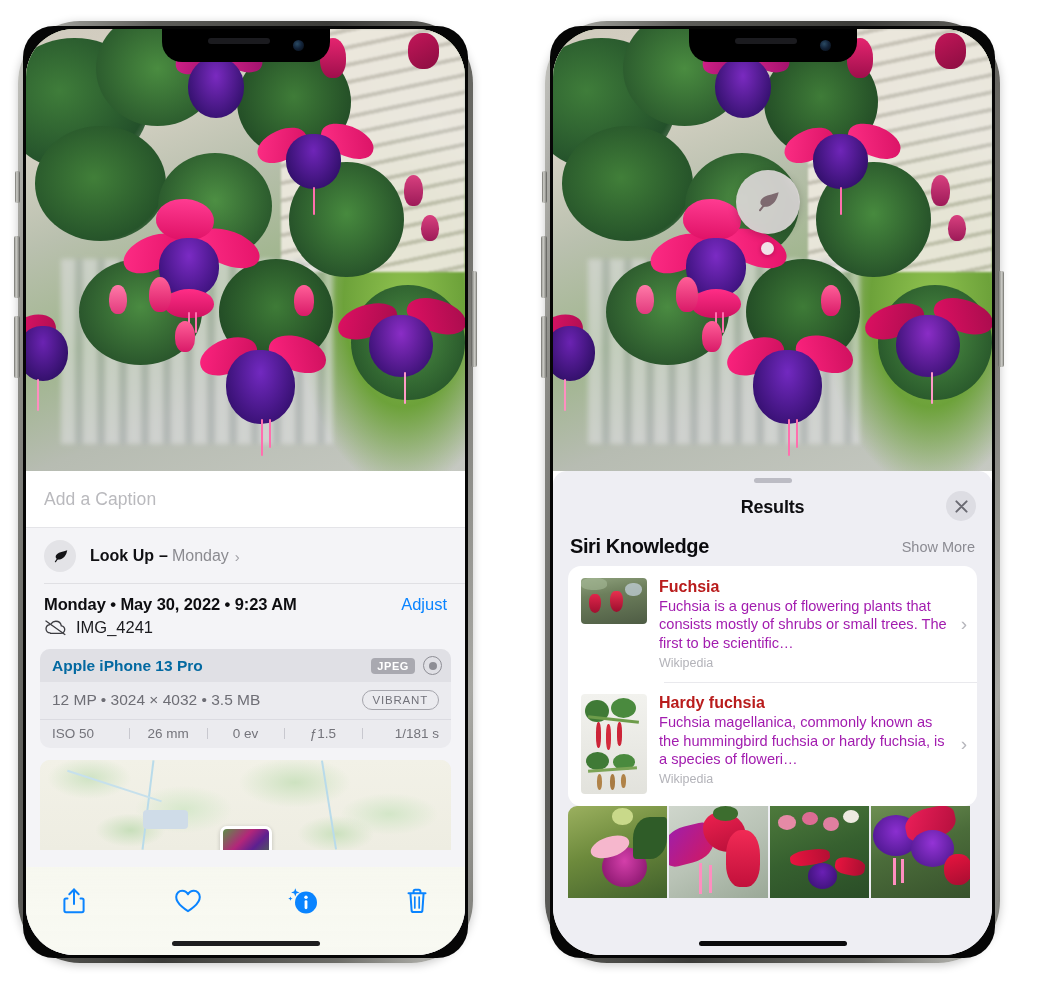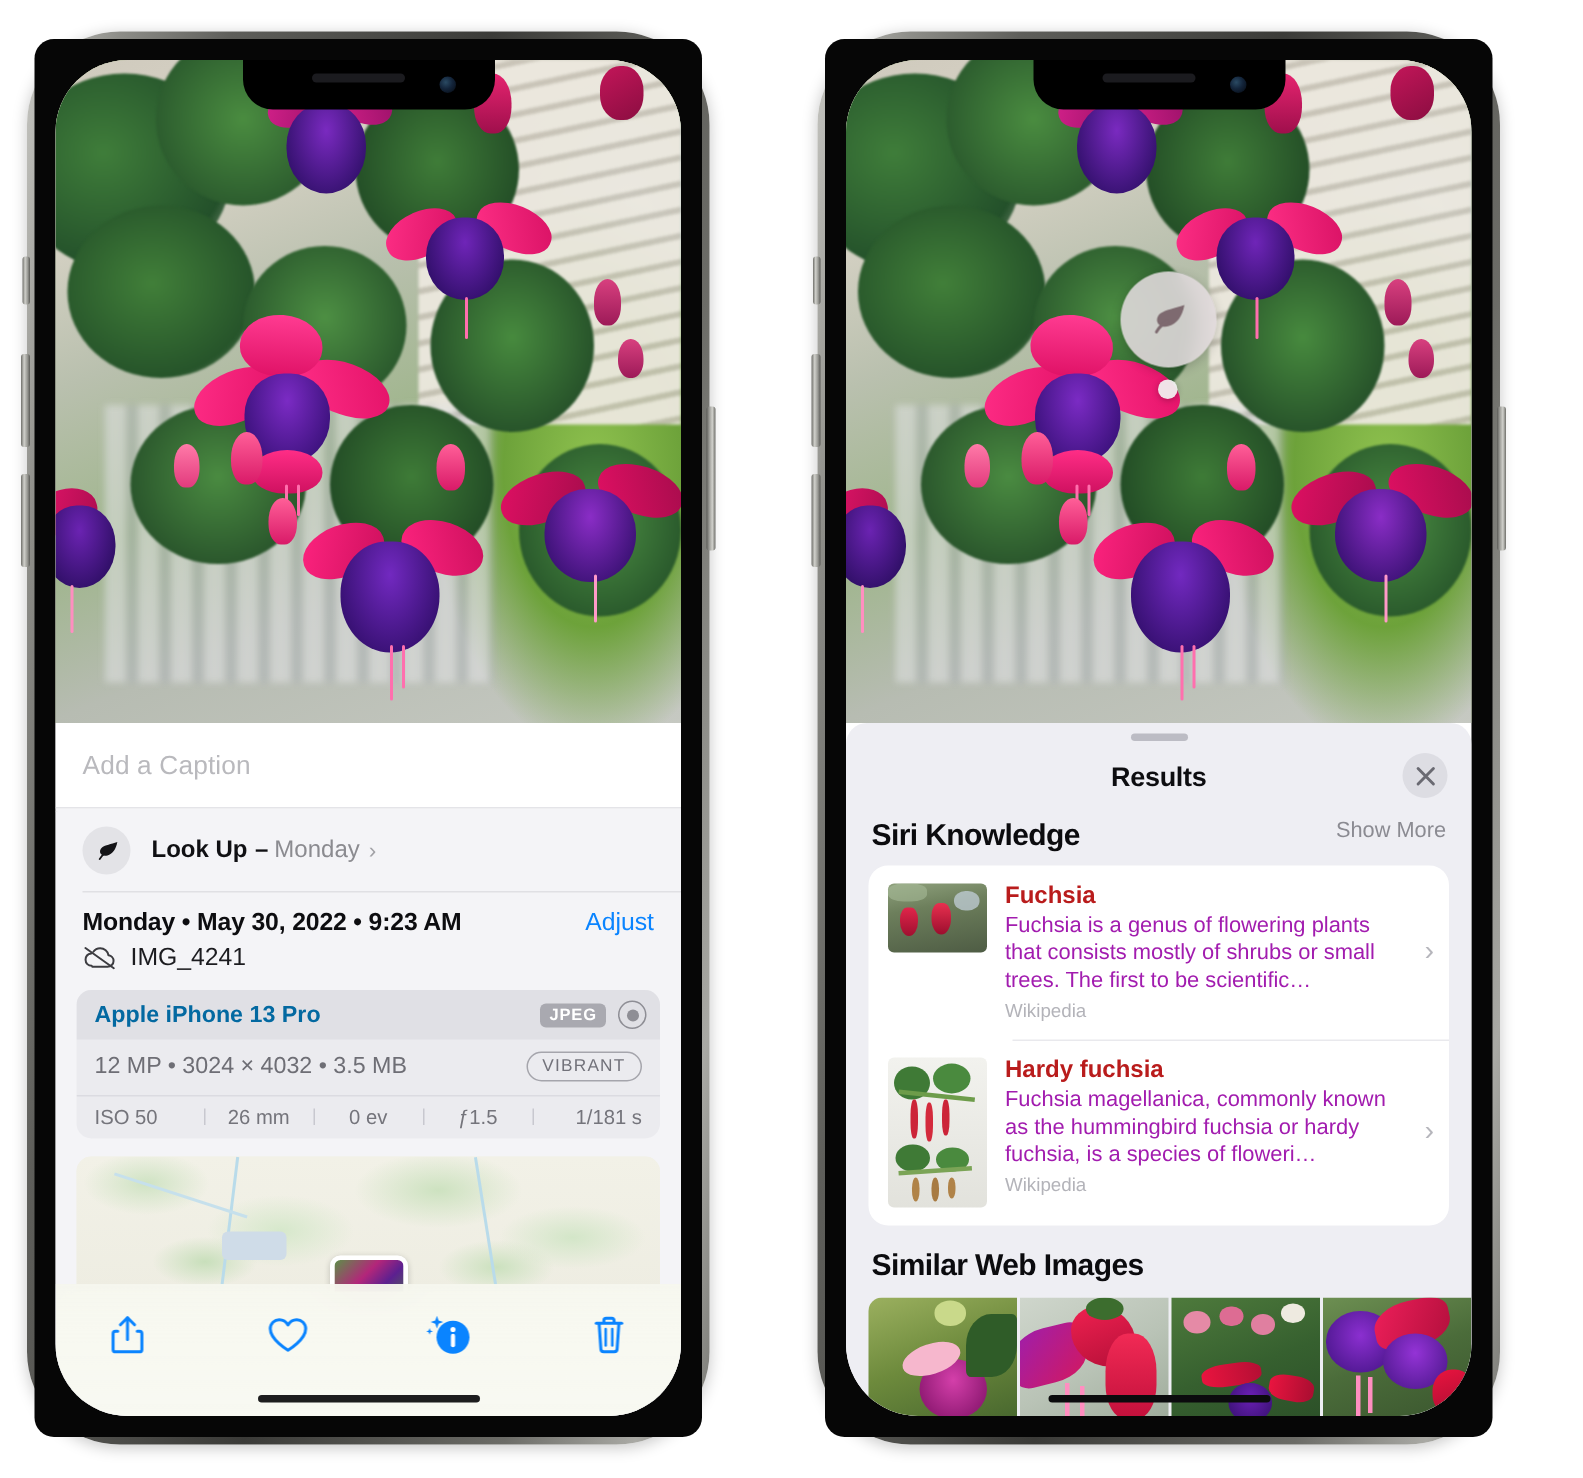--- a/index.html
+++ b/index.html
@@ -26,23 +26,23 @@
     padding: 5px;
     box-shadow: 0 2px 10px rgba(0,0,0,0.22);
   }
   .phone-left  { left: 18px; }
   .phone-right { left: 545px; }
 
   .phone-inner {
     position: relative;
     width: 100%;
     height: 100%;
-    border-radius: 13px;
+    border-radius: 31px;
     background: #060606;
-    padding: 14px;
+    padding: 3px;
   }
 
   .screen {
     position: relative;
     width: 100%;
     height: 100%;
     border-radius: 48px;
     overflow: hidden;
     background: #ffffff;
   }
@@ -348,21 +348,21 @@
     display: flex; align-items: center; justify-content: center;
   }
   .results-title { font-size: 18px; font-weight: bold; color: #0d0d10; letter-spacing: -0.2px; }
   .close-btn {
     position: absolute; right: 16px; top: 8px;
     width: 30px; height: 30px; border-radius: 50%;
     background: #dddde3;
     display: flex; align-items: center; justify-content: center;
   }
   .sec-head {
-    display: flex; align-items: flex-start; justify-content: space-between;
+    display: flex; align-items: center; justify-content: space-between;
     padding: 4px 17px 8px 17px;
   }
   .sec-title { font-size: 20px; font-weight: bold; color: #0b0b0e; letter-spacing: -0.4px; }
   .sec-more  { font-size: 14.5px; color: #8b8b92; }
 
   .know-card {
     margin: 0 15px;
     background: #ffffff;
     border-radius: 13px;
     overflow: hidden;
@@ -762,23 +762,20 @@
               </div>
               <div class="know-text">
                 <div class="know-title">Hardy fuchsia</div>
                 <div class="know-desc">Fuchsia magellanica, commonly known as the hummingbird fuchsia or hardy fuchsia, is a species of floweri…</div>
                 <div class="know-src">Wikipedia</div>
               </div>
               <span class="know-chev">›</span>
             </div>
           </div>
 
-          <div class="sec-head" style="padding-top:16px;padding-bottom:9px;">
-            <span class="sec-title">Similar Web Images</span>
-          </div>
 
           <div class="sim-strip">
             <div class="sim-thumb" style="background:linear-gradient(160deg,#9bb05f 0%,#6d8a3c 45%,#41612c 100%);">
               <div style="position:absolute;left:34%;top:44%;width:46%;height:44%;background:radial-gradient(ellipse at 50% 35%,#d43faa,#7b0f63);border-radius:50%;"></div>
               <div style="position:absolute;left:22%;top:34%;width:40%;height:22%;background:#f6b7cd;border-radius:50%;transform:rotate(-18deg);"></div>
               <div style="position:absolute;left:44%;top:2%;width:22%;height:18%;background:#c9d98a;border-radius:50%;"></div>
               <div style="position:absolute;left:66%;top:12%;width:34%;height:46%;background:#2f5c28;border-radius:50% 10% 50% 10%;"></div>
             </div>
             <div class="sim-thumb" style="background:linear-gradient(150deg,#cfd6cc 0%,#b9c3b6 50%,#9aa897 100%);">
               <div style="position:absolute;left:-6%;top:22%;width:52%;height:40%;background:linear-gradient(140deg,#9b1fb0,#d4185e);border-radius:50% 20% 50% 20%;transform:rotate(-14deg);"></div>

